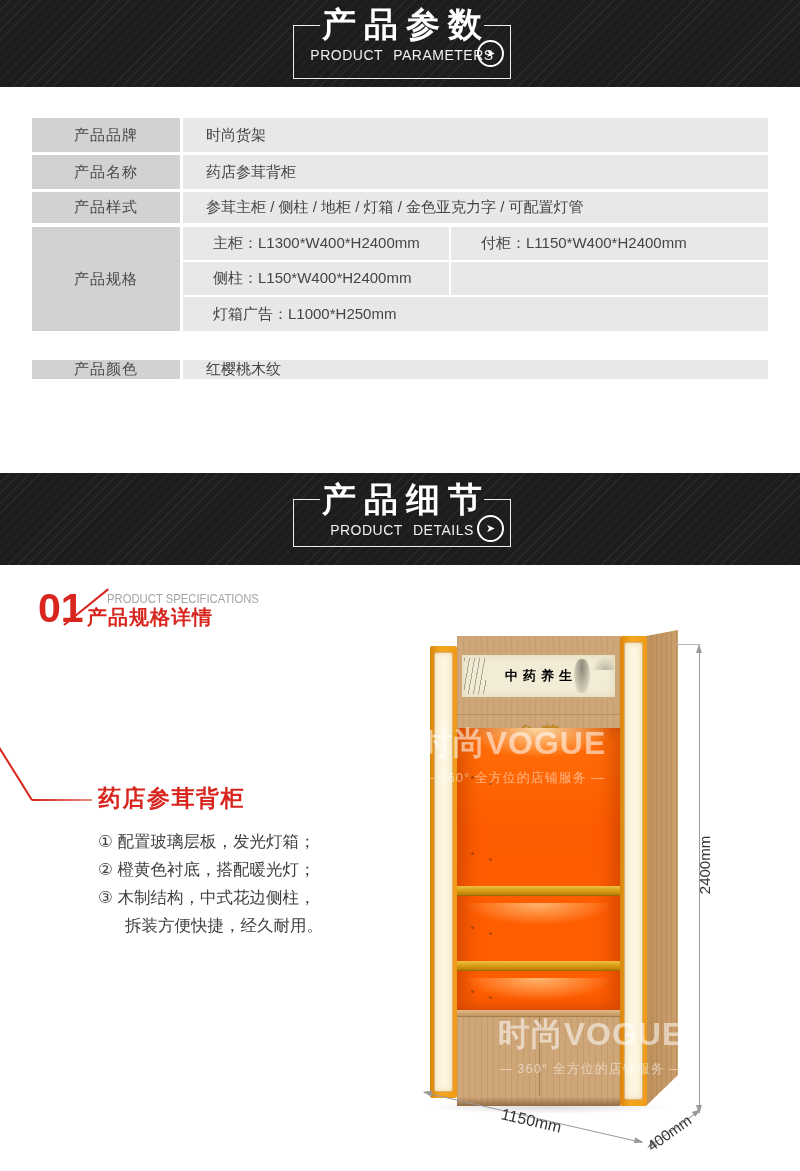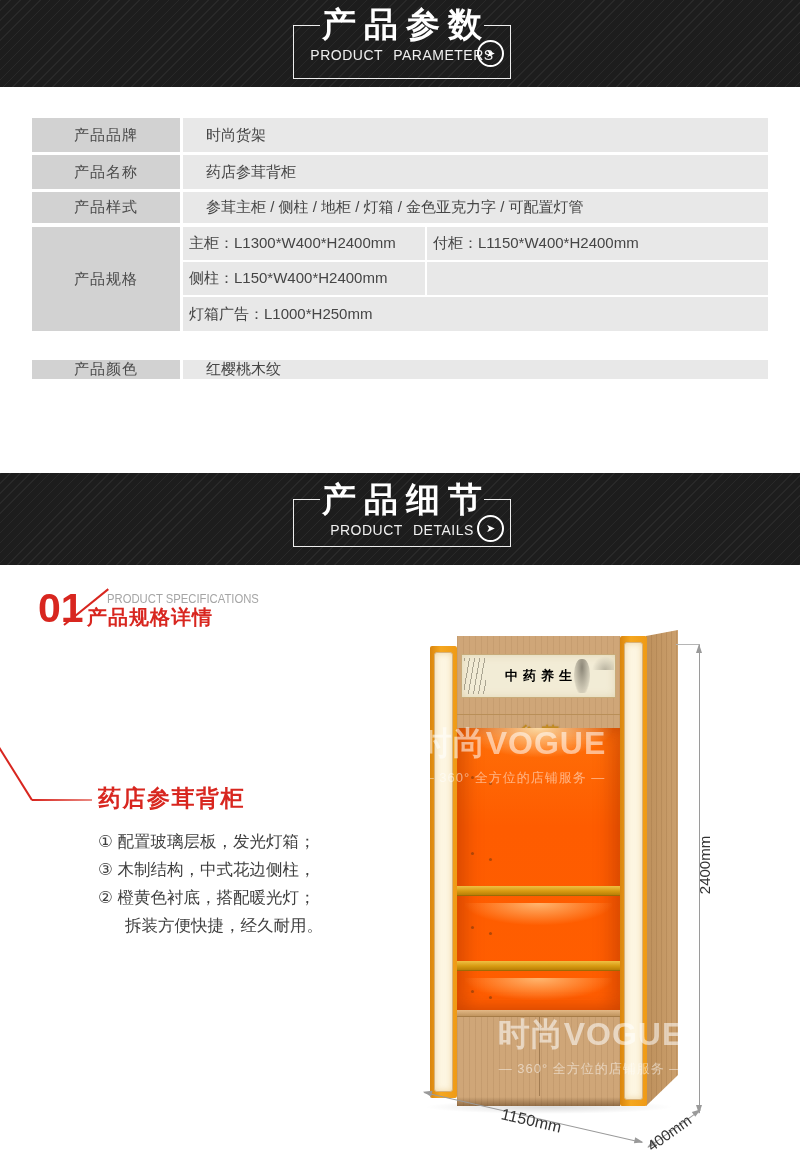--- a/index.html
+++ b/index.html
@@ -19,21 +19,21 @@
 
   
   .spec-table{position:absolute;left:32px;top:118px;width:736px;font-size:15px;}
   .t-row{display:flex;margin-bottom:3px;}
   .t-label{width:148px;background:#d2d2d2;color:#4a4a4a;display:flex;align-items:center;
     justify-content:center;letter-spacing:1px;}
   .t-value{flex:1;margin-left:3px;background:#e8e8e8;color:#454545;display:flex;
     align-items:center;padding-left:23px;}
   .spec-grid{flex:1;margin-left:3px;display:flex;flex-direction:column;}
   .sg-row{display:flex;margin-bottom:2px;}
-  .sg-cell{background:#e8e8e8;color:#454545;display:flex;align-items:center;padding-left:6px;}
+  .sg-cell{background:#e8e8e8;color:#454545;display:flex;align-items:center;padding-left:30px;}
   .sg-c1{width:236px;margin-right:2px;}
   .sg-c2{flex:1;}
 
   
   .sec-head{position:absolute;left:30px;top:586px;width:280px;height:50px;}
   .num01{position:absolute;left:8px;top:2px;font-size:41px;line-height:1;font-weight:bold;color:#d8261f;}
   .sec-slash{position:absolute;left:34px;top:38px;width:57px;height:2px;background:#d8261f;
     transform:rotate(-39deg);transform-origin:left center;}
   .sec-en{position:absolute;left:77px;top:6px;font-size:12px;color:#a5a5a5;letter-spacing:0;
     transform:scaleX(.94);transform-origin:left center;white-space:nowrap;}
@@ -202,22 +202,22 @@
     <div class="sec-en">PRODUCT SPECIFICATIONS</div>
     <div class="sec-cn">产品规格详情</div>
   </div>
 
   <div class="red-diag"></div>
   <div class="red-horiz"></div>
   <div class="callout">
     <div class="callout-title">药店参茸背柜</div>
     <div class="callout-list">
       <div>① 配置玻璃层板，发光灯箱；</div>
+      <div>② 橙黄色衬底，搭配暖光灯；</div>
       <div>③ 木制结构，中式花边侧柱，</div>
-      <div>② 橙黄色衬底，搭配暖光灯；</div>
       <div class="callout-cont">拆装方便快捷，经久耐用。</div>
     </div>
   </div>
 
   <div class="side-panel"></div>
   <div class="floor-shadow"></div>
   <div class="front">
     <div class="center-area">
       <div class="sign">
         <span class="ink ink-bamboo"></span>

